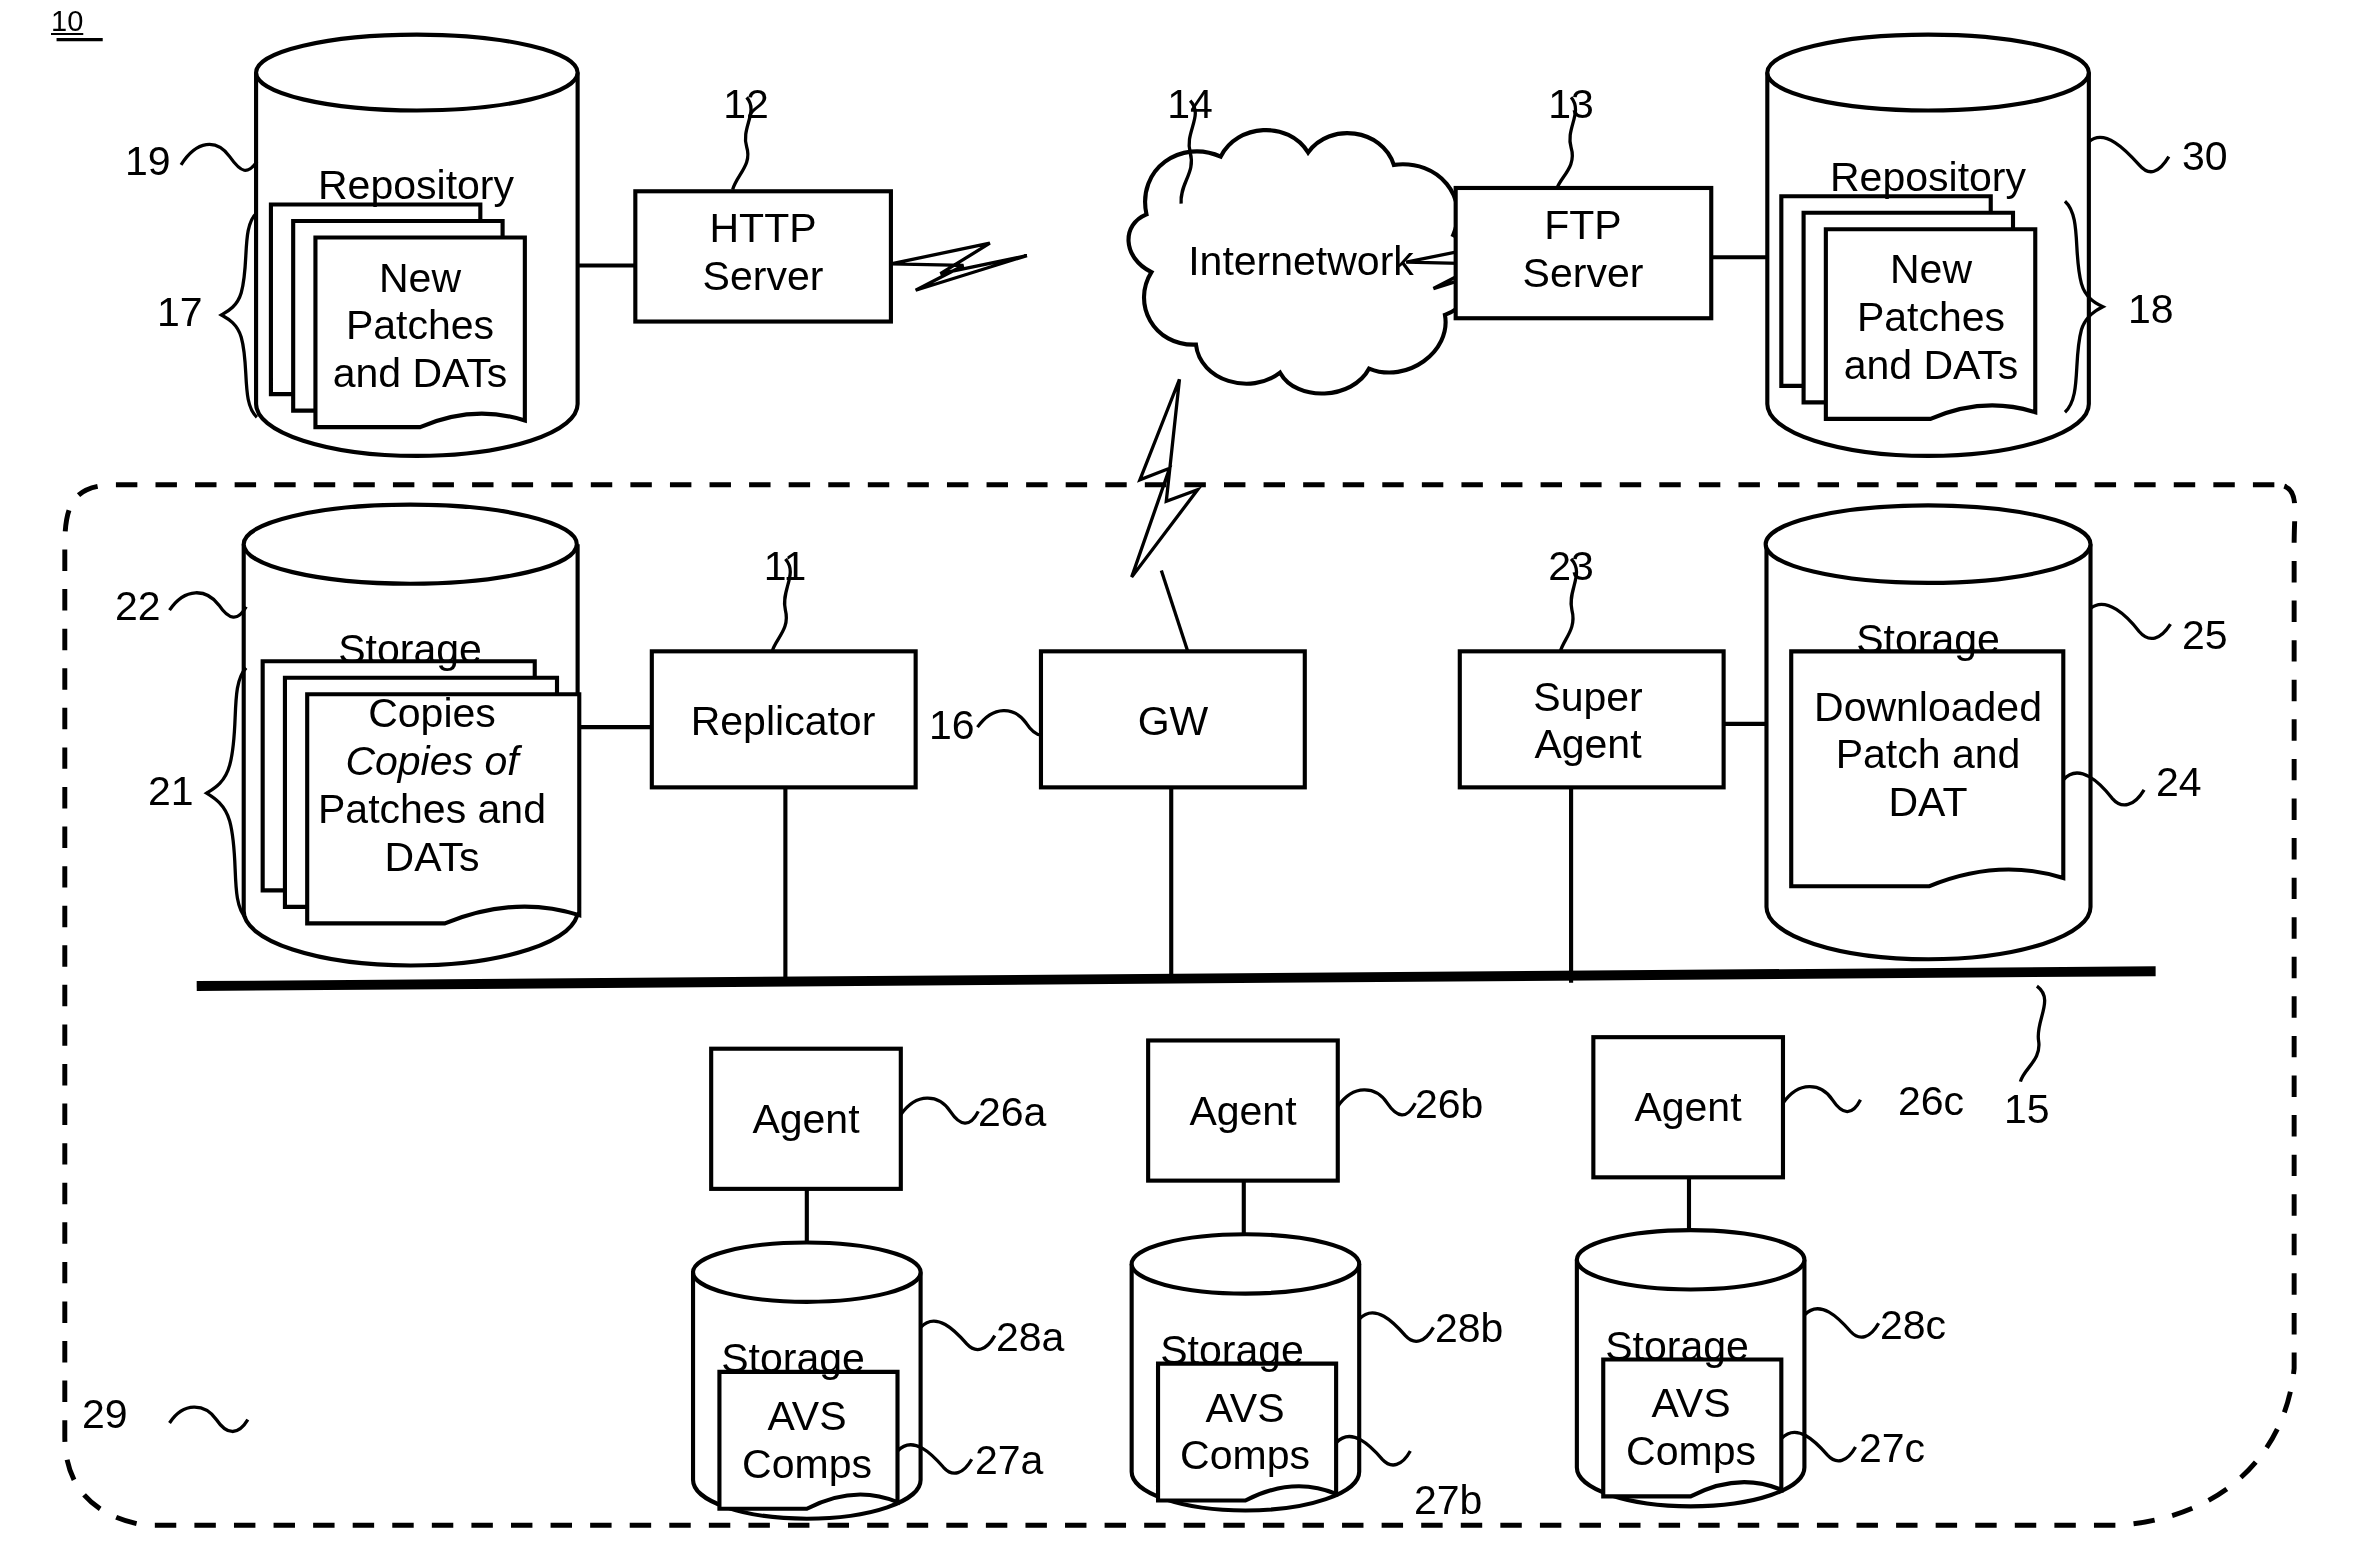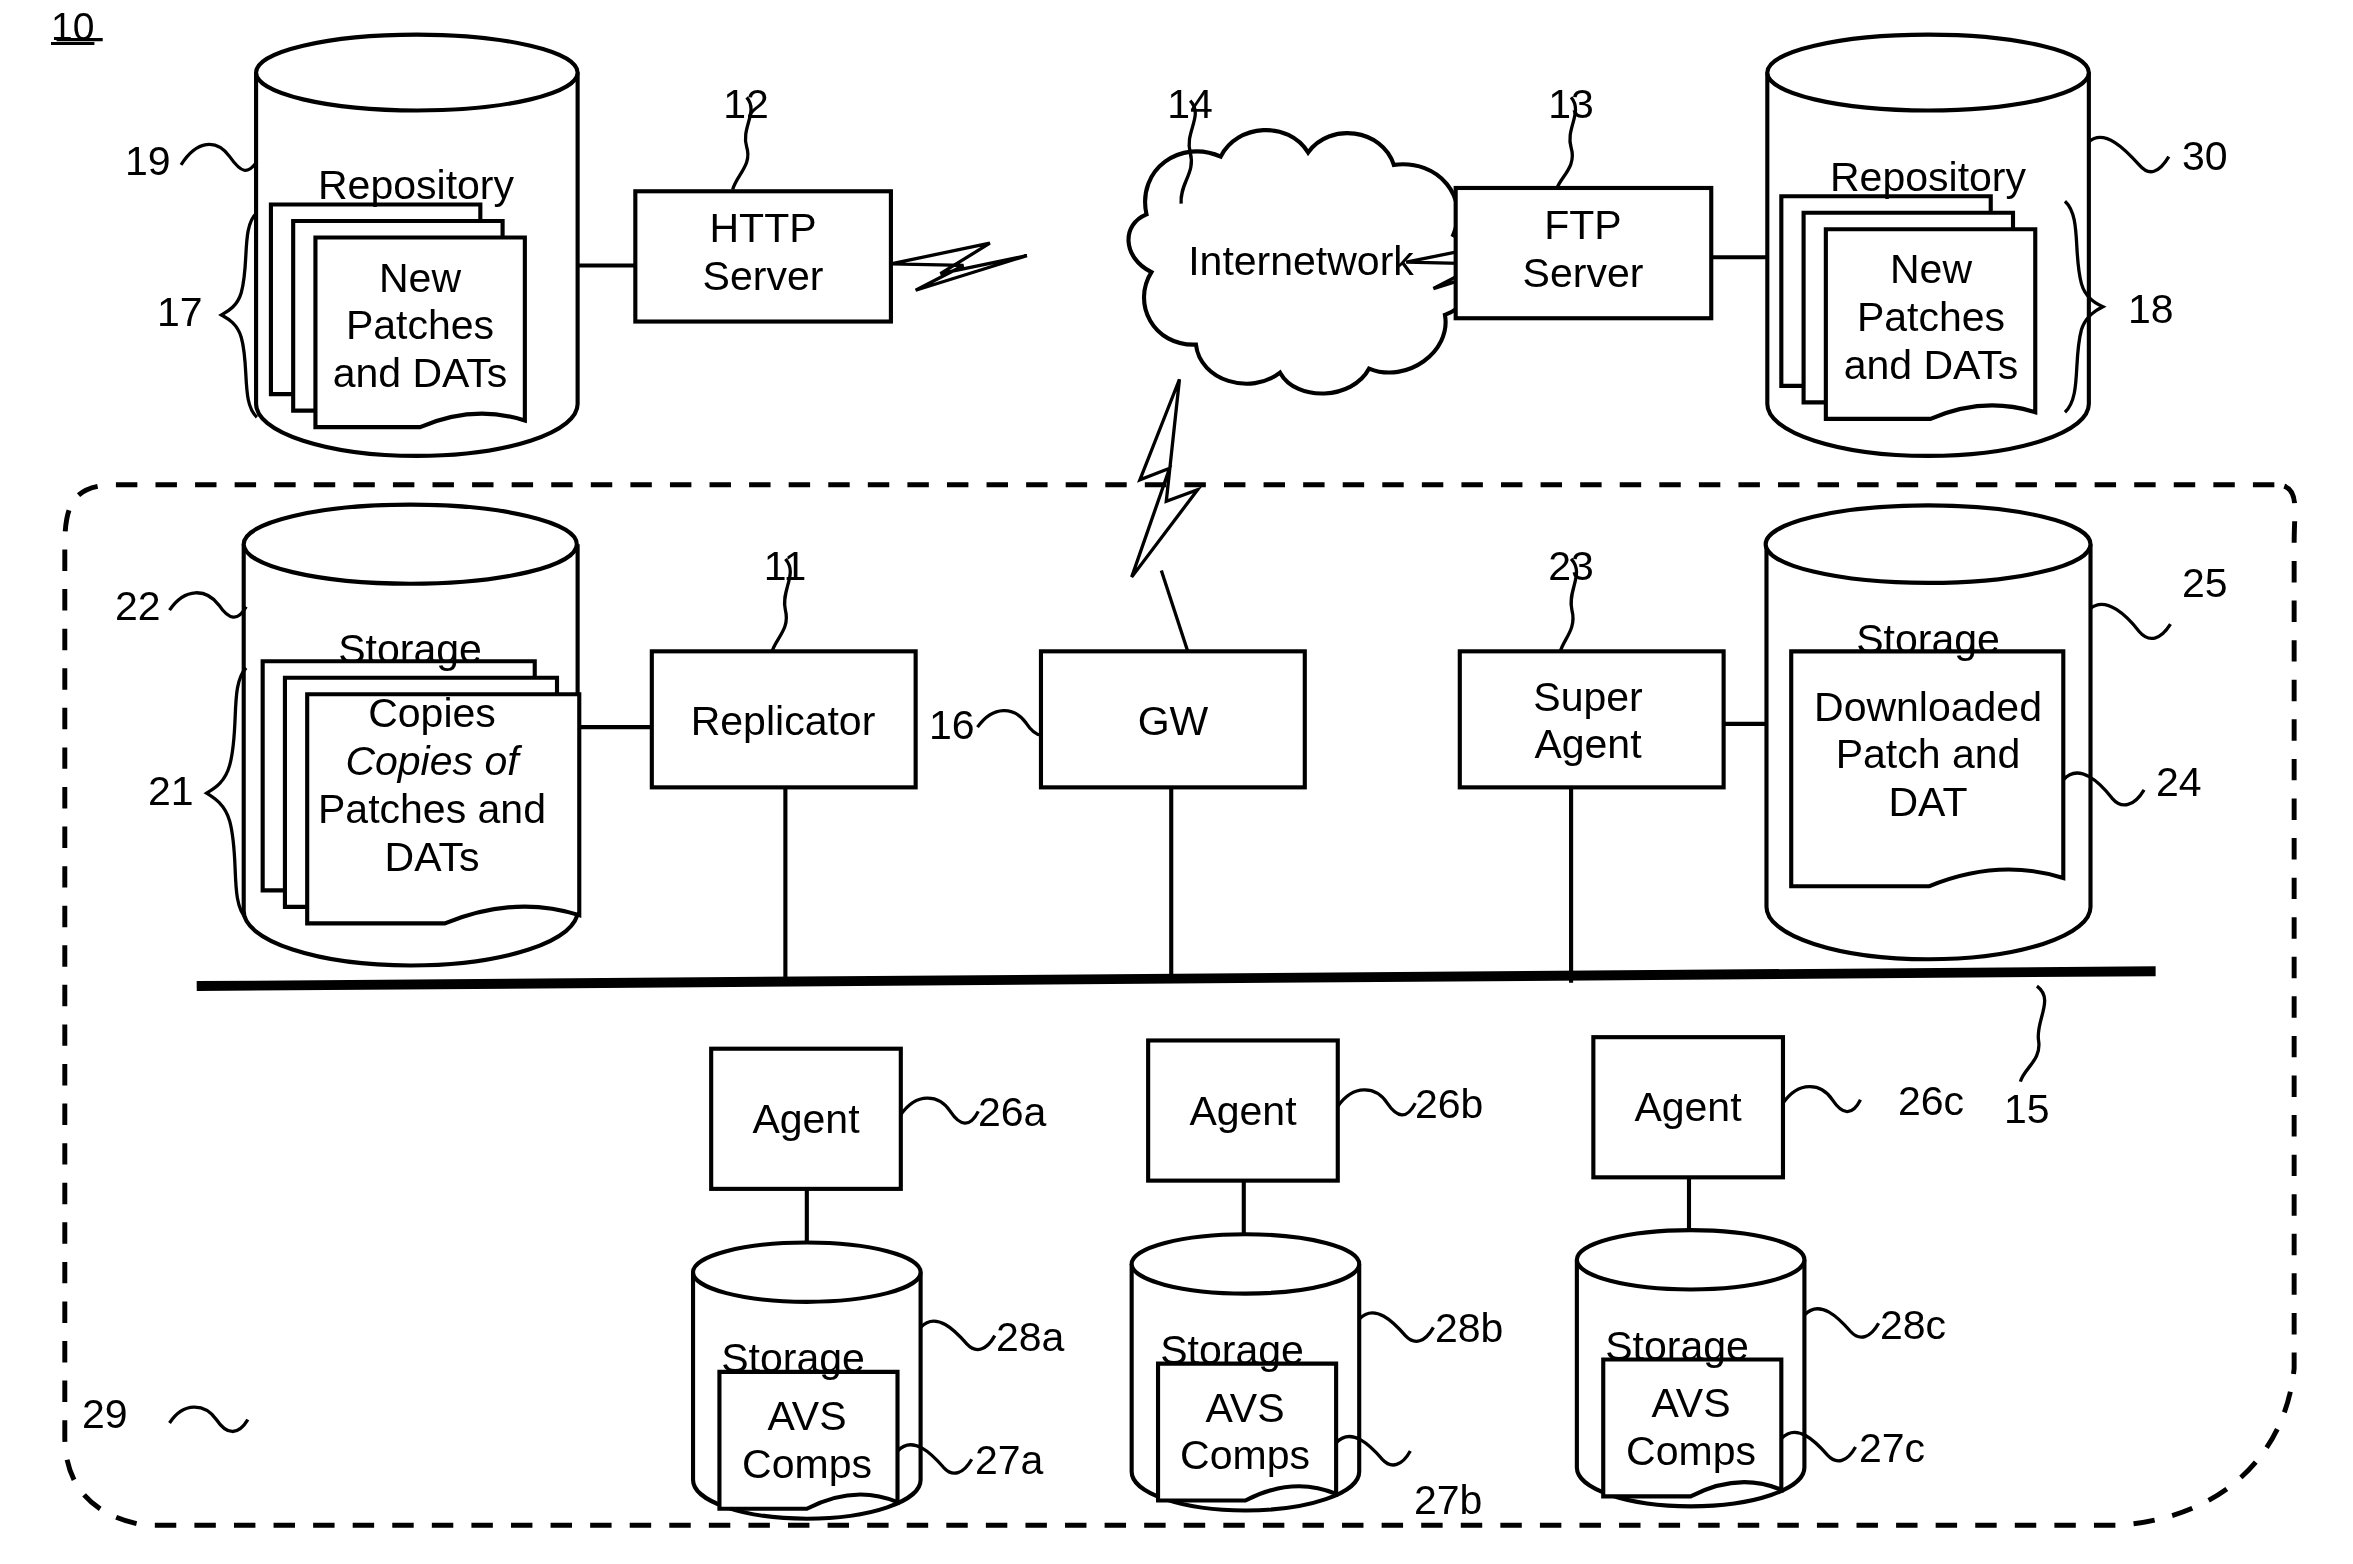--- a/index.html
+++ b/index.html
@@ -24,21 +24,21 @@
     width: 2354px;
     height: 1564px;
   }
   .lbl {
     position: absolute;
     font-family: "Liberation Sans", sans-serif;
     white-space: pre;
     line-height: 1.12;
     color: #000;
   }
-  .fignum { font-size: 39px; }
+  .fignum { font-size: 29px; }
   .refnum { font-size: 41px; }
   .nodetext { font-size: 41px; text-align: center; }
   .ctr { transform: translateX(-50%); text-align: center; }
   .u { text-decoration: underline; }
 </style>
 </head>
 <body>
 
 <div id="stage">
 
@@ -258,21 +258,21 @@
   <div class="lbl refnum ctr" style="left:785px; top:544px;">11</div>
   <div class="lbl nodetext ctr" style="left:783px; top:699px;">Replicator</div>
 
   <div class="lbl refnum" style="left:929px; top:703px;">16</div>
   <div class="lbl nodetext ctr" style="left:1173px; top:699px;">GW</div>
 
   <div class="lbl refnum ctr" style="left:1571px; top:544px;">23</div>
   <div class="lbl nodetext ctr" style="left:1588px; top:675px;">Super</div>
   <div class="lbl nodetext ctr" style="left:1588px; top:722px;">Agent</div>
 
-  <div class="lbl refnum" style="left:2182px; top:561px;">25</div>
+  <div class="lbl refnum" style="left:2182px; top:613px;">25</div>
   <div class="lbl nodetext ctr" style="left:1928px; top:617px;">Storage</div>
   <div class="lbl refnum" style="left:2156px; top:760px;">24</div>
   <div class="lbl nodetext ctr" style="left:1928px; top:685px;">Downloaded</div>
   <div class="lbl nodetext ctr" style="left:1928px; top:732px;">Patch and</div>
   <div class="lbl nodetext ctr" style="left:1928px; top:780px;">DAT</div>
 
   <div class="lbl refnum" style="left:2004px; top:1087px;">15</div>
 
   <div class="lbl refnum" style="left:82px; top:1392px;">29</div>
 

